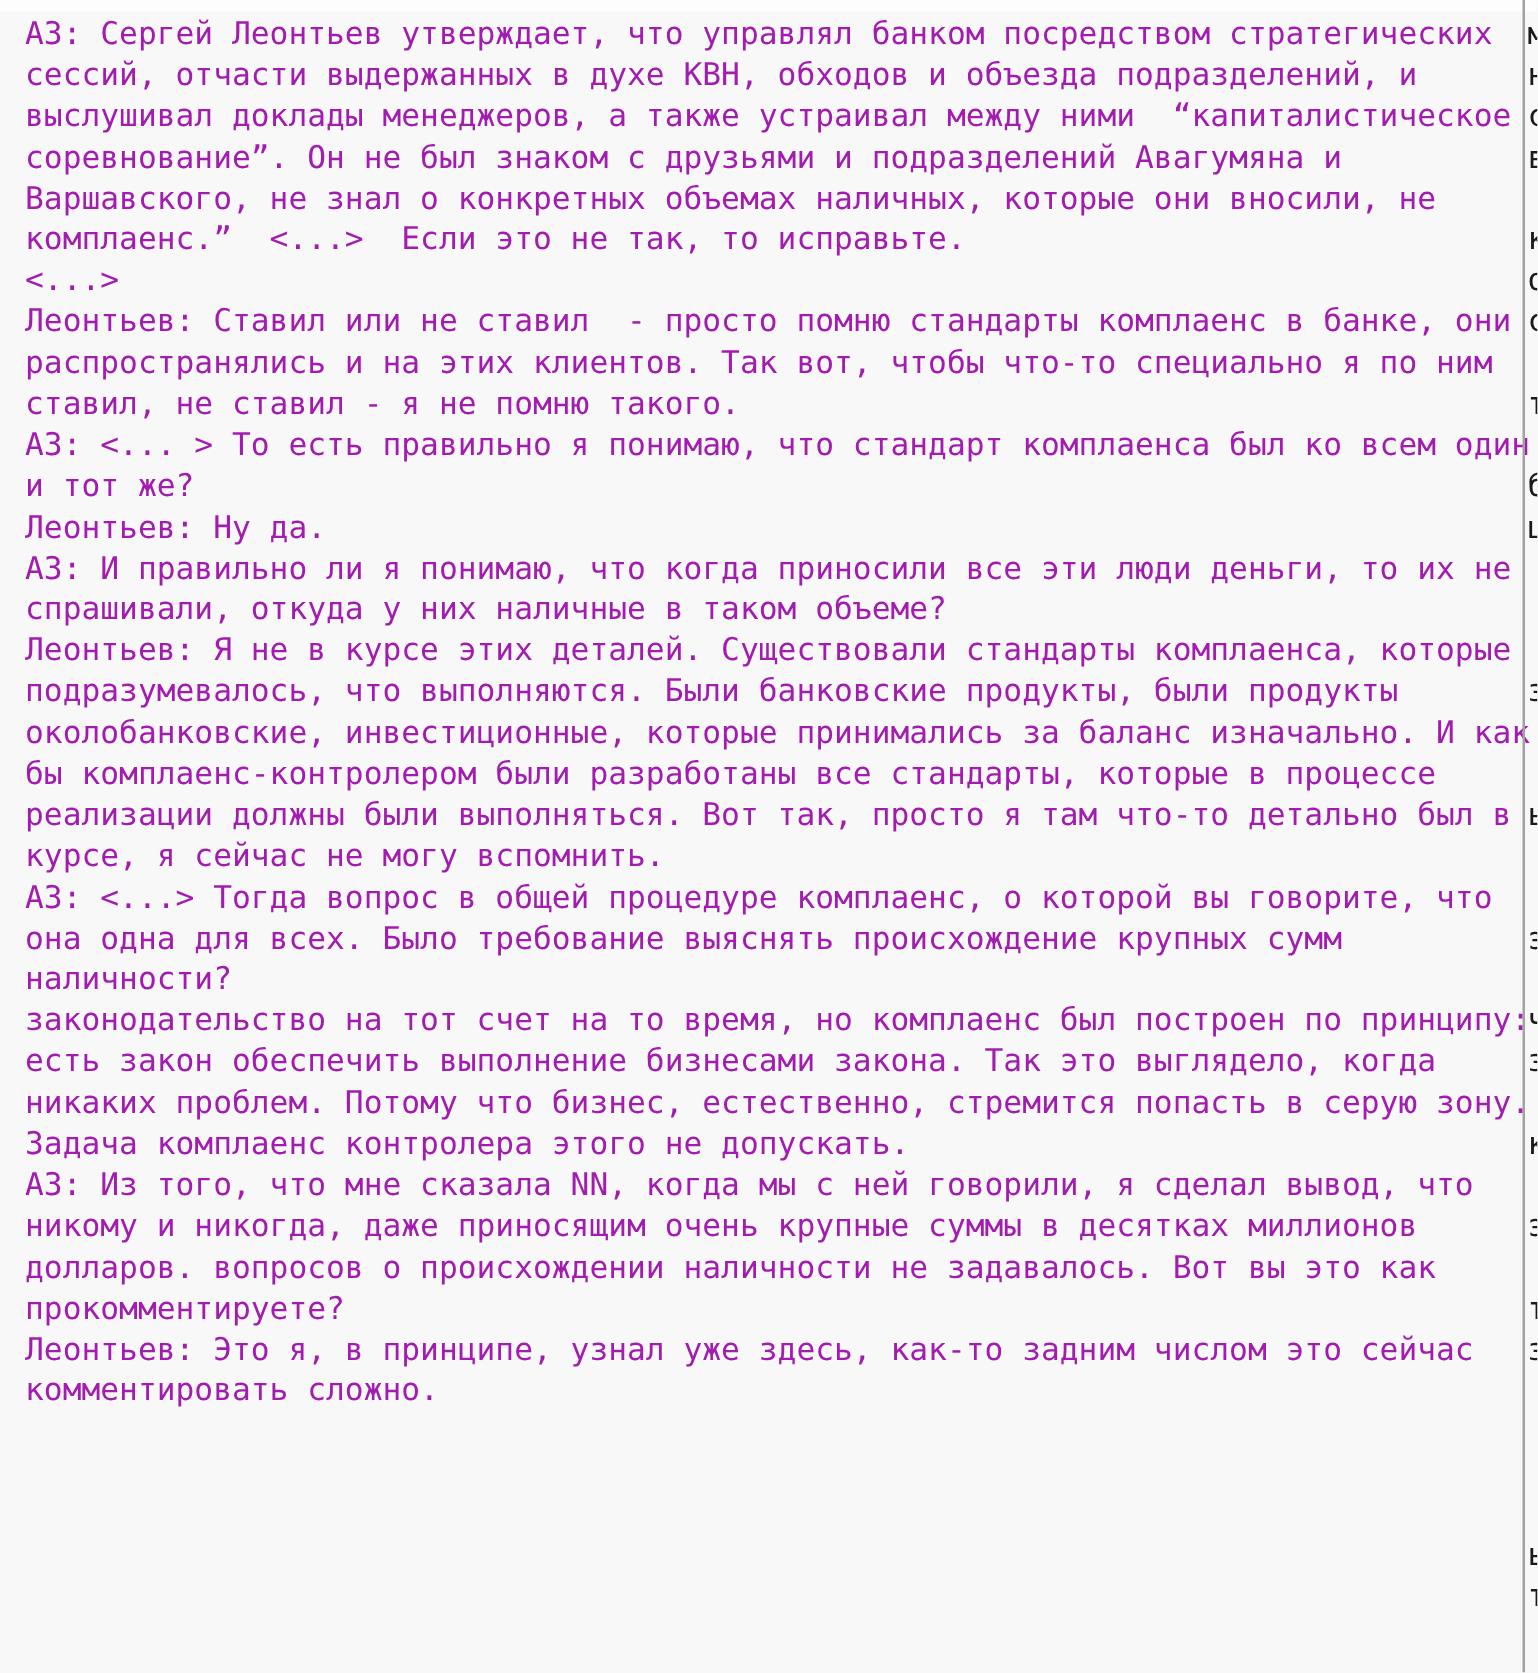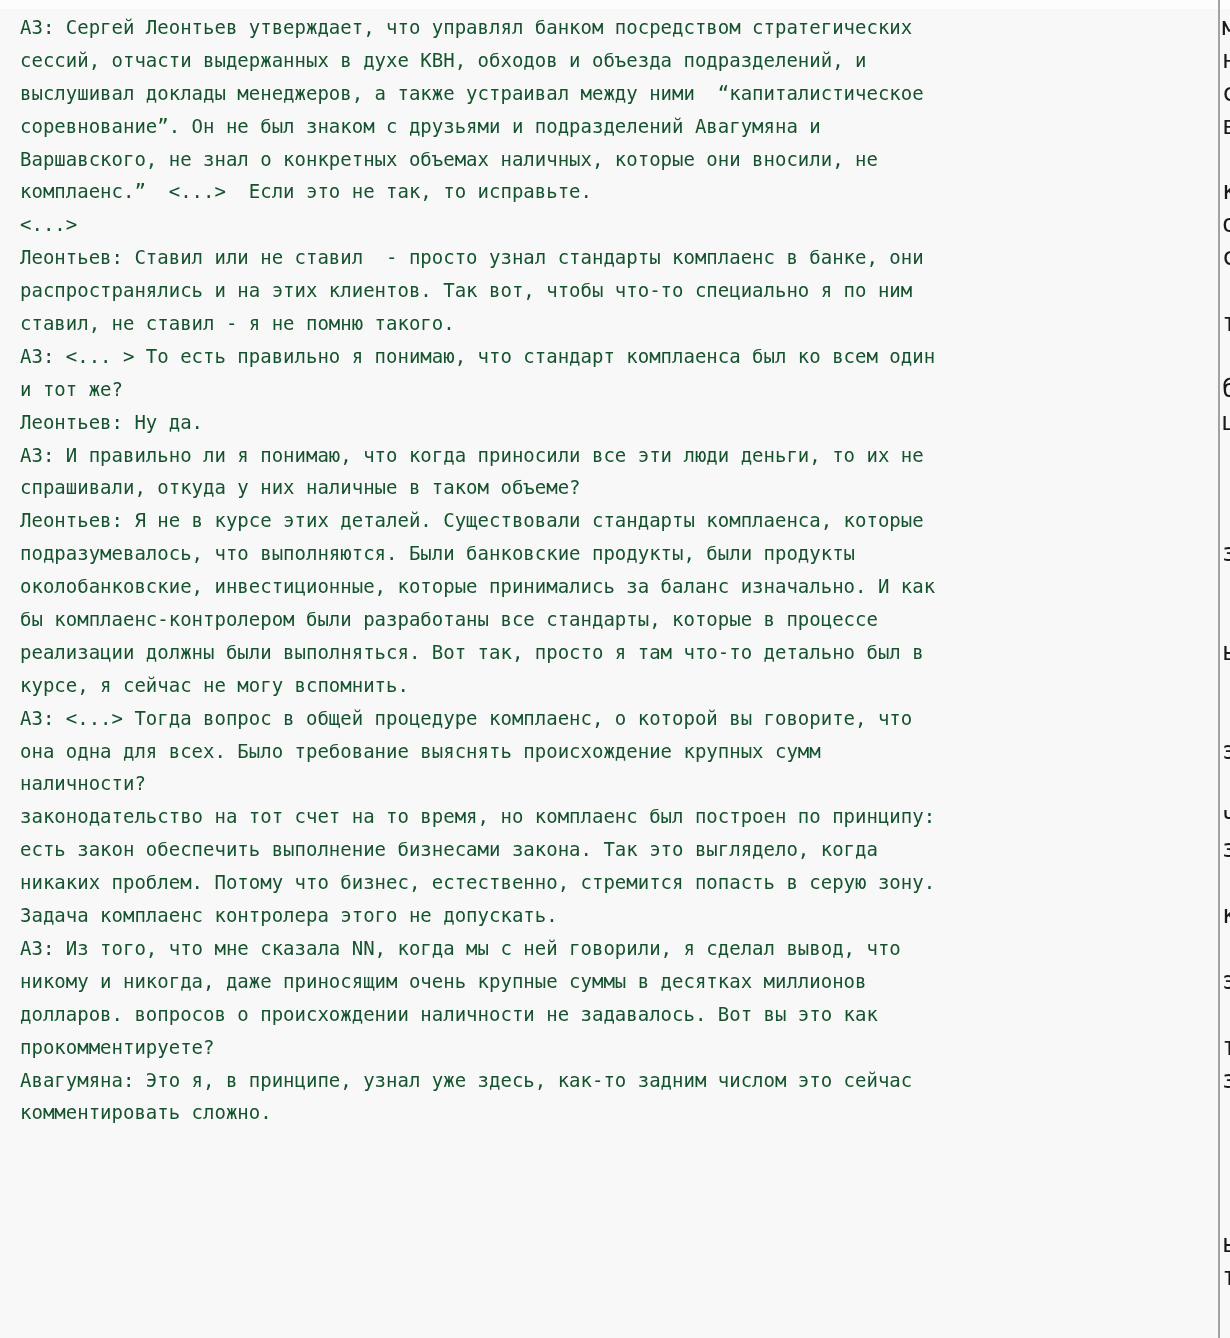--- a/index.html
+++ b/index.html
@@ -21,22 +21,22 @@
     left: 0; top: 0;
     width: 1230px;
     height: 9px;
     background: #fdfdfd;
   }
   .text-block {
     position: absolute;
     left: 20px;
     top: 11px;
     width: 1192px;
-    color: #14532d;
-    font-size: 19px;
+    color: #a21caf;
+    font-size: 25px;
     line-height: 32.9px;
   }
   .line {
     white-space: pre;
     height: 32.9px;
   }
   .edge-divider {
     position: absolute;
     left: 1218px;
     top: 0;
@@ -63,21 +63,21 @@
 <div class="page">
   <div class="top-band"></div>
   <div class="text-block">
       <div class="line">АЗ: Сергей Леонтьев утверждает, что управлял банком посредством стратегических</div>
       <div class="line">сессий, отчасти выдержанных в духе КВН, обходов и объезда подразделений, и</div>
       <div class="line">выслушивал доклады менеджеров, а также устраивал между ними  “капиталистическое</div>
       <div class="line">соревнование”. Он не был знаком с друзьями и подразделений Авагумяна и</div>
       <div class="line">Варшавского, не знал о конкретных объемах наличных, которые они вносили, не</div>
       <div class="line">комплаенс.”  &lt;...&gt;  Если это не так, то исправьте.</div>
       <div class="line">&lt;...&gt;</div>
-      <div class="line">Леонтьев: Ставил или не ставил  - просто узнал стандарты комплаенс в банке, они</div>
+      <div class="line">Леонтьев: Ставил или не ставил  - просто помню стандарты комплаенс в банке, они</div>
       <div class="line">распространялись и на этих клиентов. Так вот, чтобы что-то специально я по ним</div>
       <div class="line">ставил, не ставил - я не помню такого.</div>
       <div class="line">АЗ: &lt;... &gt; То есть правильно я понимаю, что стандарт комплаенса был ко всем один</div>
       <div class="line">и тот же?</div>
       <div class="line">Леонтьев: Ну да.</div>
       <div class="line">АЗ: И правильно ли я понимаю, что когда приносили все эти люди деньги, то их не</div>
       <div class="line">спрашивали, откуда у них наличные в таком объеме?</div>
       <div class="line">Леонтьев: Я не в курсе этих деталей. Существовали стандарты комплаенса, которые</div>
       <div class="line">подразумевалось, что выполняются. Были банковские продукты, были продукты</div>
       <div class="line">околобанковские, инвестиционные, которые принимались за баланс изначально. И как</div>
@@ -88,21 +88,21 @@
       <div class="line">она одна для всех. Было требование выяснять происхождение крупных сумм</div>
       <div class="line">наличности?</div>
       <div class="line">законодательство на тот счет на то время, но комплаенс был построен по принципу:</div>
       <div class="line">есть закон обеспечить выполнение бизнесами закона. Так это выглядело, когда</div>
       <div class="line">никаких проблем. Потому что бизнес, естественно, стремится попасть в серую зону.</div>
       <div class="line">Задача комплаенс контролера этого не допускать.</div>
       <div class="line">АЗ: Из того, что мне сказала NN, когда мы с ней говорили, я сделал вывод, что</div>
       <div class="line">никому и никогда, даже приносящим очень крупные суммы в десятках миллионов</div>
       <div class="line">долларов. вопросов о происхождении наличности не задавалось. Вот вы это как</div>
       <div class="line">прокомментируете?</div>
-      <div class="line">Авагумяна: Это я, в принципе, узнал уже здесь, как-то задним числом это сейчас</div>
+      <div class="line">Леонтьев: Это я, в принципе, узнал уже здесь, как-то задним числом это сейчас</div>
       <div class="line">комментировать сложно.</div>
     </div>
   <div class="edge-divider"></div>
   <div class="clipped-col">
       <div class="line">м</div>
       <div class="line">н</div>
       <div class="line">с</div>
       <div class="line">в</div>
       <div class="line"></div>
       <div class="line">к</div>

